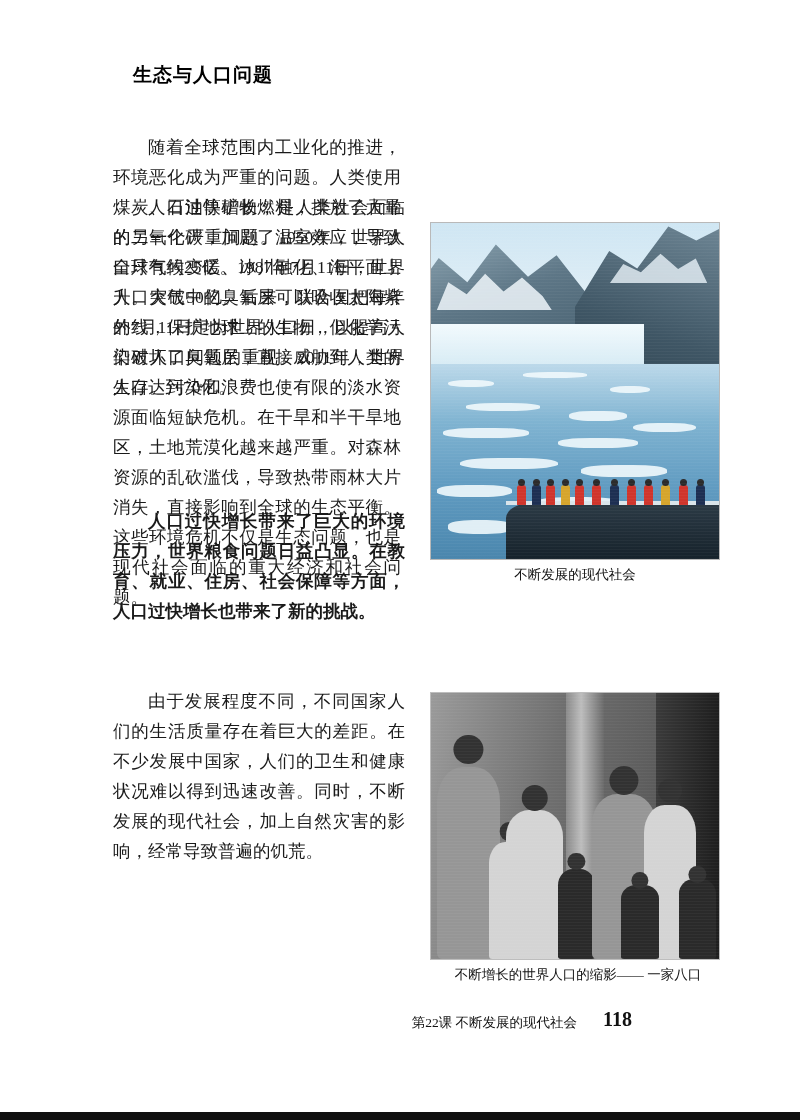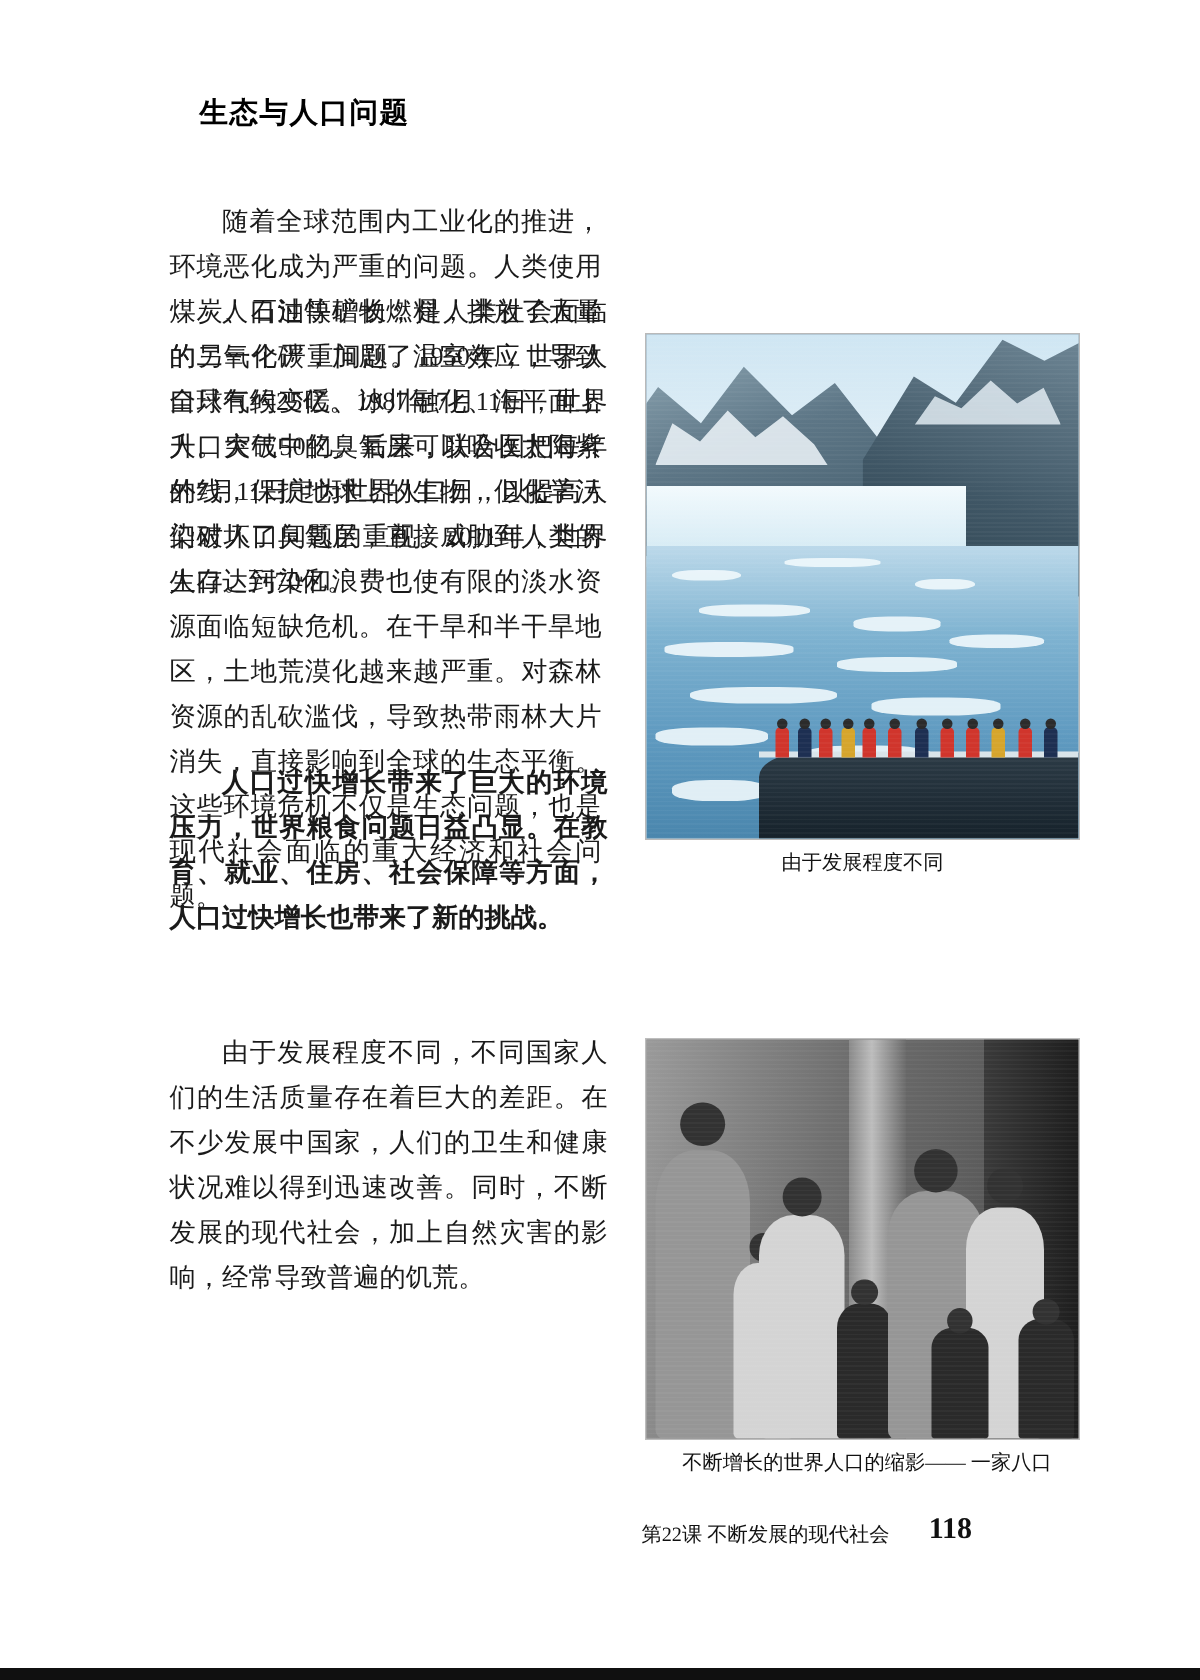--- a/index.html
+++ b/index.html
@@ -136,21 +136,21 @@
   }
   #cap-bottom {
     left: 418px;
     top: 966px;
     width: 320px;
   }
 
   
   .footer {
     position: absolute;
-    left: 16px;
+    left: 0;
     top: 1008px;
     width: 704px;
     height: 30px;
   }
   .footer-text {
     position: absolute;
     right: 127px;
     top: 6px;
     font-size: 13.5px;
     color: #111;
@@ -320,21 +320,21 @@
     <div class="person" style="left:50%;"></div>
     <div class="person" style="left:56%;"></div>
     <div class="person b" style="left:62%;"></div>
     <div class="person" style="left:68%;"></div>
     <div class="person" style="left:74%;"></div>
     <div class="person y" style="left:80%;"></div>
     <div class="person" style="left:86%;"></div>
     <div class="person b" style="left:92%;"></div>
     <div class="photo-noise"></div>
   </div>
-  <div class="caption" id="cap-top">由于发展程度不同</div>
+  <div class="caption" id="cap-top">不断发展的现代社会</div>
 
 
   <div class="photo-bottom bw">
     <div class="wall"></div>
     <div class="wall-col"></div>
     <div class="wall-dark"></div>
 
     <div class="figure f-mid" style="left:2%;  width:22%; height:72%;">
         <span class="head"></span>
       </div>

